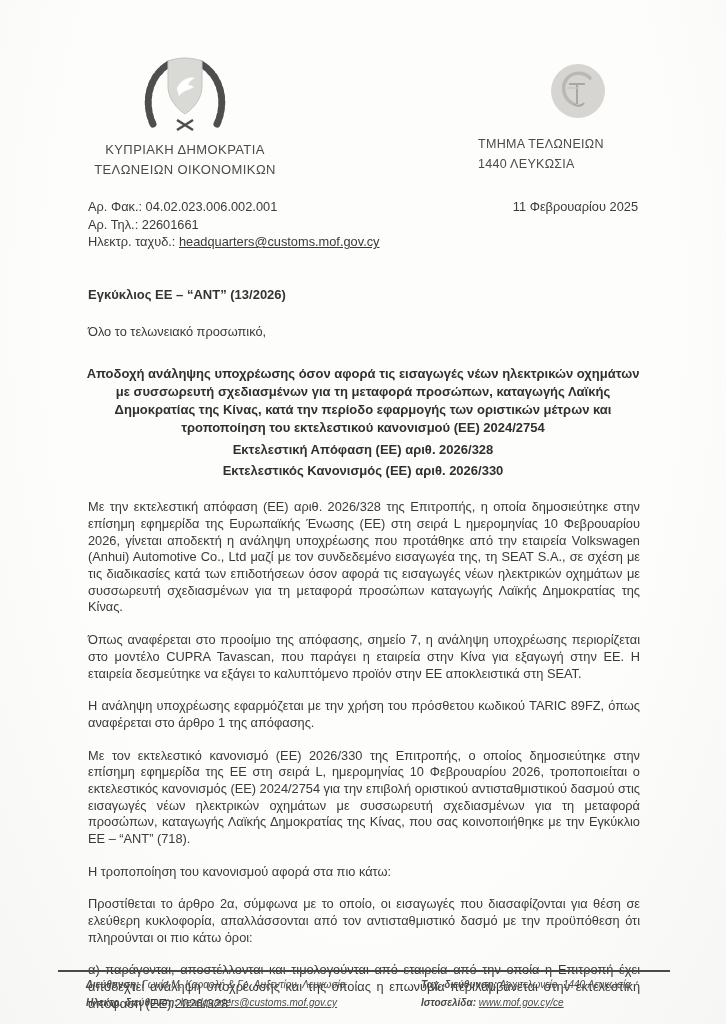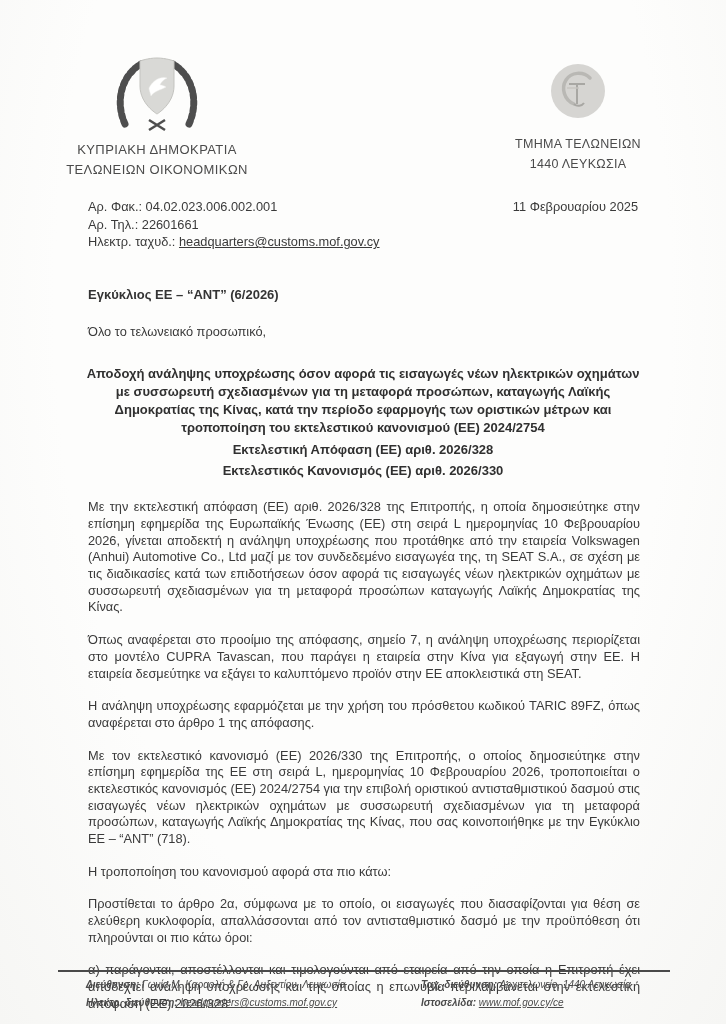--- a/index.html
+++ b/index.html
@@ -8,23 +8,23 @@
     width: 726px; height: 1024px;
     margin: 0 auto;
     background: #fcfcfb;
     background-image: radial-gradient(ellipse at 50% 30%, #fdfdfc 60%, #f6f6f4 100%);
     font-family: "Liberation Sans", sans-serif;
     color: #3a3a3a;
     box-sizing: border-box;
     overflow: hidden;
   }
   
-  .header { display:flex; justify-content:space-between; padding: 54px 48px 0 32px; }
+  .header { display:flex; justify-content:space-between; padding: 54px 48px 0 60px; }
   .header-left { width: 250px; text-align:center; }
-  .header-right { width: 200px; text-align:center; padding-top: 8px; }
+  .header-right { width: 200px; padding-top: 8px; }
   .org-line { font-size: 13px; color:#4b4b4b; letter-spacing: .4px; line-height: 1.5; }
   .arms { display:block; margin: 0 auto 4px auto; }
   .emblem { display:block; margin: 0 auto 14px auto; }
   .dept-line { font-size: 12.5px; color:#4b4b4b; letter-spacing:.3px; line-height: 1.6; }
   
   .refblock { position: relative; margin: 20px 88px 14px 88px; font-size: 12.8px; line-height: 1.3; }
   .refline { margin-bottom: 1px; }
   .ref-value {}
   .ref-date { position:absolute; top: 0; right: 0; }
   .u-link { text-decoration: underline; color: inherit; cursor: pointer; }
@@ -105,21 +105,21 @@
       <span>Αρ. Τηλ.:</span>
       <span class="ref-value">22601661</span>
     </div>
     <div class="refline">
       <span>Ηλεκτρ. ταχυδ.:</span>
       <span class="u-link">headquarters@customs.mof.gov.cy</span>
     </div>
     <div class="ref-date">11 Φεβρουαρίου 2025</div>
   </div>
 
-  <div class="circular-no">Εγκύκλιος ΕΕ – “ΑΝΤ” (6/2026)</div>
+  <div class="circular-no">Εγκύκλιος ΕΕ – “ΑΝΤ” (13/2026)</div>
   <div class="salutation">Όλο το τελωνειακό προσωπικό,</div>
 
   <div class="subject-title">Αποδοχή ανάληψης υποχρέωσης όσον αφορά τις εισαγωγές νέων ηλεκτρικών οχημάτων με συσσωρευτή σχεδιασμένων για τη μεταφορά προσώπων, καταγωγής Λαϊκής Δημοκρατίας της Κίνας, κατά την περίοδο εφαρμογής των οριστικών μέτρων και τροποποίηση του εκτελεστικού κανονισμού (ΕΕ) 2024/2754</div>
   <div class="subject-ref"><span>Εκτελεστική Απόφαση (ΕΕ) αριθ. 2026/328</span></div>
   <div class="subject-ref"><span>Εκτελεστικός Κανονισμός (ΕΕ) αριθ. 2026/330</span></div>
 
   <div class="body">
     <p>Με την εκτελεστική απόφαση (ΕΕ) αριθ. 2026/328 της Επιτροπής, η οποία δημοσιεύτηκε στην επίσημη εφημερίδα της Ευρωπαϊκής Ένωσης (ΕΕ) στη σειρά L ημερομηνίας 10 Φεβρουαρίου 2026, γίνεται αποδεκτή η ανάληψη υποχρέωσης που προτάθηκε από την εταιρεία Volkswagen (Anhui) Automotive Co., Ltd μαζί με τον συνδεδεμένο εισαγωγέα της, τη SEAT S.A., σε σχέση με τις διαδικασίες κατά των επιδοτήσεων όσον αφορά τις εισαγωγές νέων ηλεκτρικών οχημάτων με συσσωρευτή σχεδιασμένων για τη μεταφορά προσώπων καταγωγής Λαϊκής Δημοκρατίας της Κίνας.</p>
     <p>Όπως αναφέρεται στο προοίμιο της απόφασης, σημείο 7, η ανάληψη υποχρέωσης περιορίζεται στο μοντέλο CUPRA Tavascan, που παράγει η εταιρεία στην Κίνα για εξαγωγή στην ΕΕ. Η εταιρεία δεσμεύτηκε να εξάγει το καλυπτόμενο προϊόν στην ΕΕ αποκλειστικά στη SEAT.</p>
     <p>Η ανάληψη υποχρέωσης εφαρμόζεται με την χρήση του πρόσθετου κωδικού TARIC 89FZ, όπως αναφέρεται στο άρθρο 1 της απόφασης.</p>

